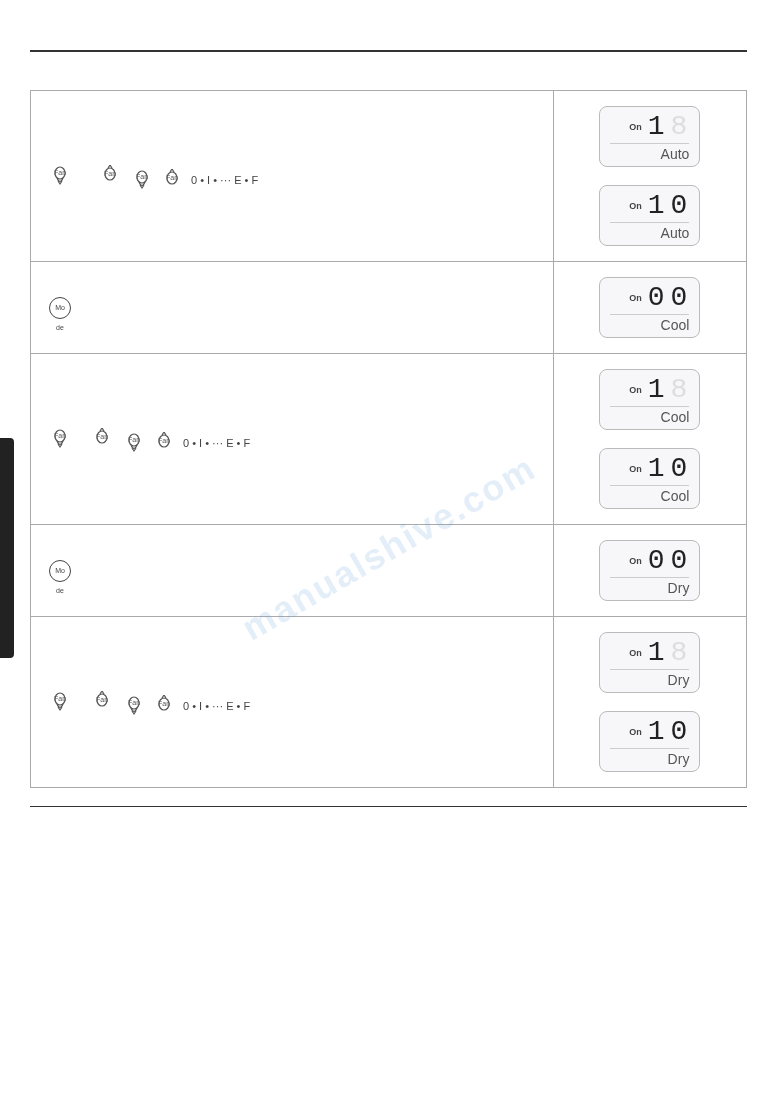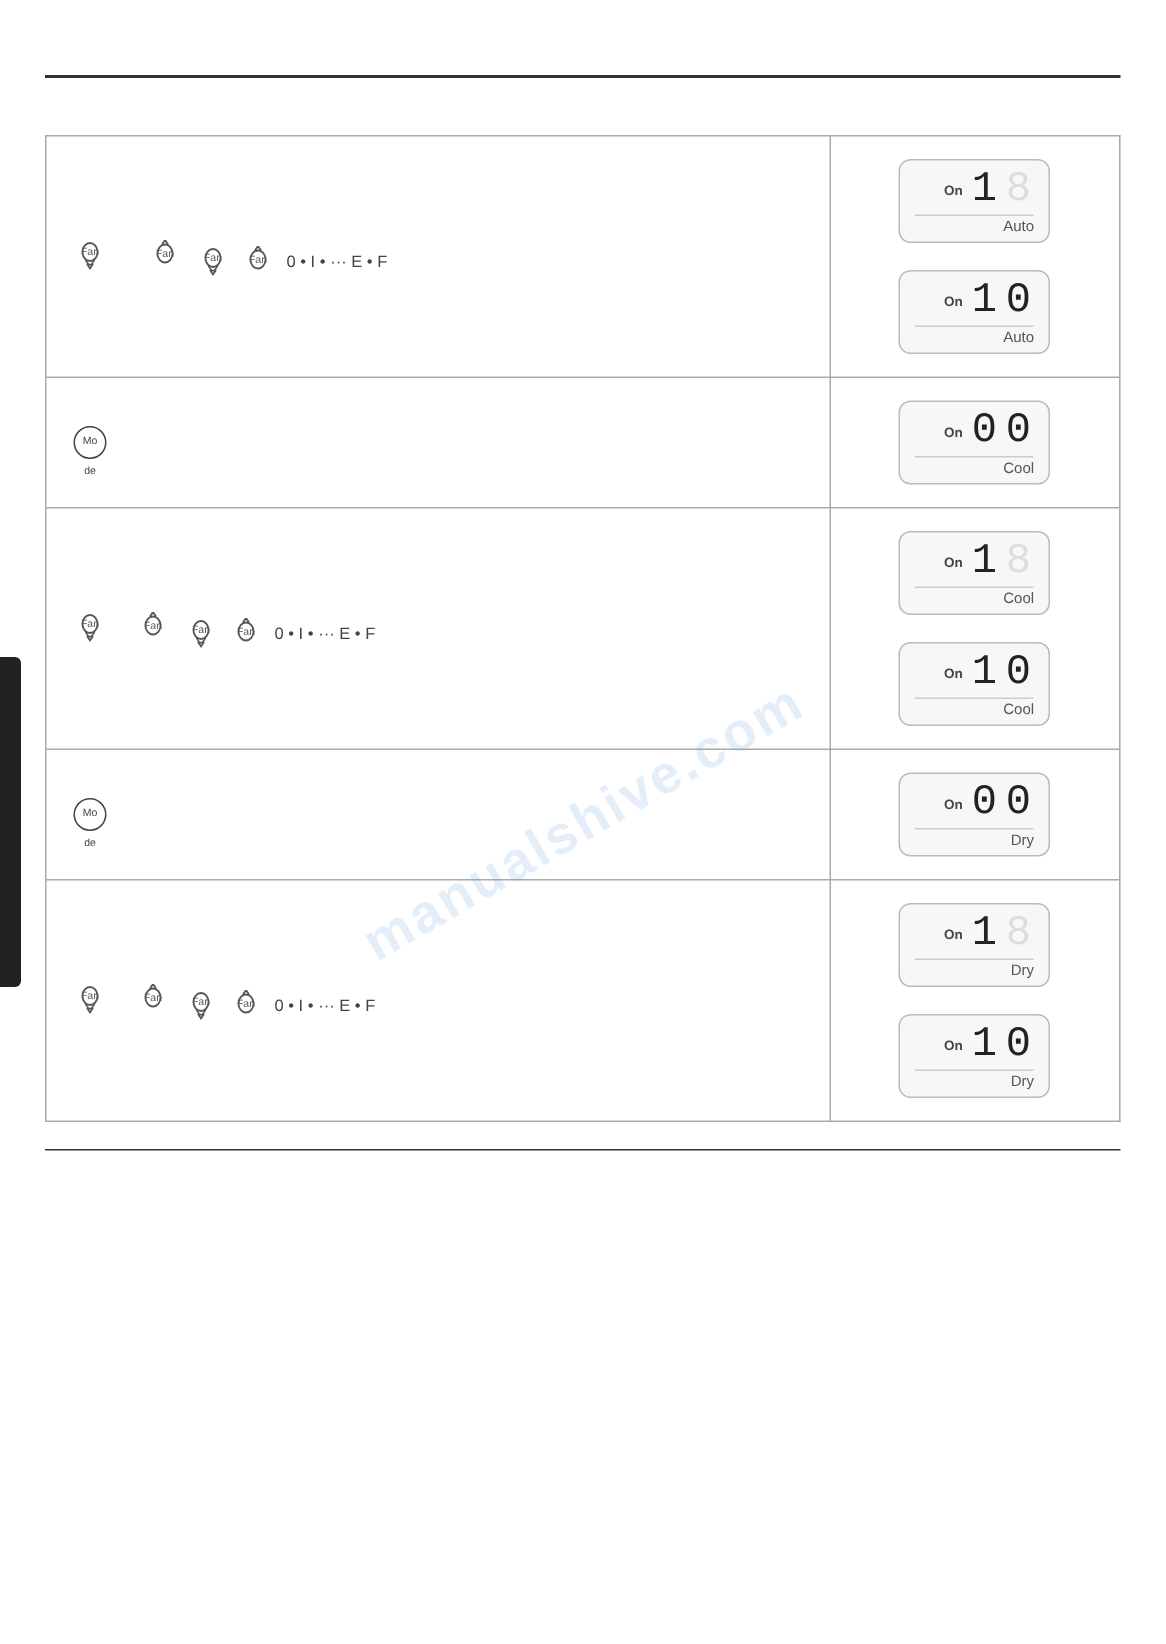--- a/index.html
+++ b/index.html
@@ -68,21 +68,21 @@
       font-size: 28px;
       font-family: 'Courier New', monospace;
       color: #222;
       letter-spacing: 2px;
       line-height: 1;
     }
     .lcd-digit-ghost {
       color: #ddd;
     }
     .lcd-label {
-      font-size: 10px;
+      font-size: 14px;
       color: #555;
       border-top: 1px solid #ccc;
       width: 100%;
       text-align: right;
       margin-top: 2px;
       padding-top: 2px;
     }
     .lcd-wrap {
       display: flex;
       flex-direction: column;

